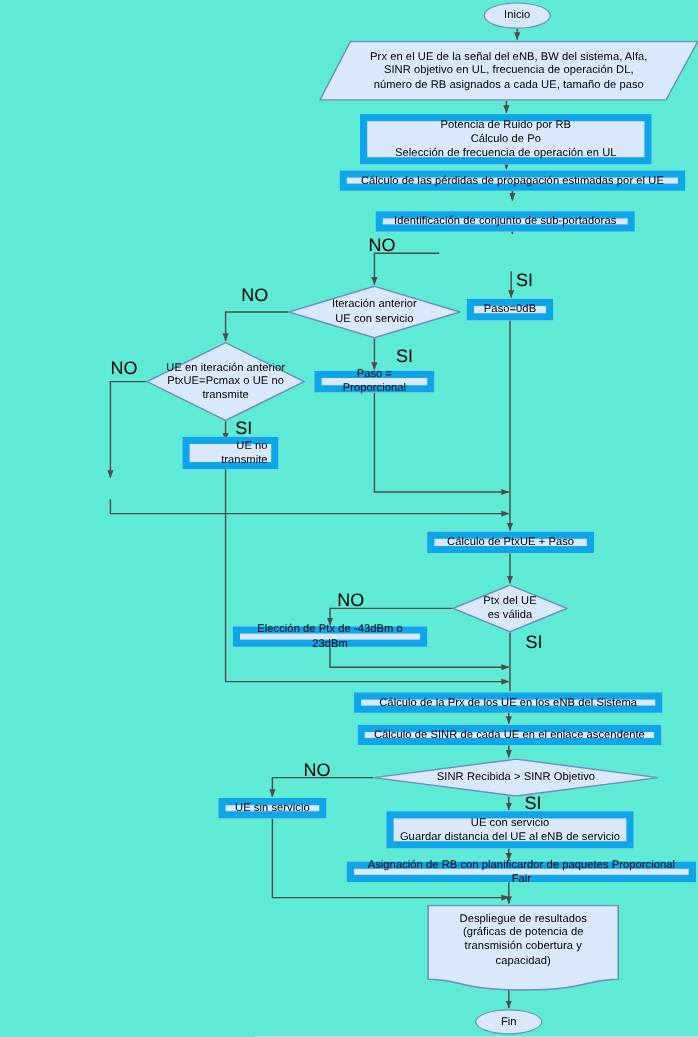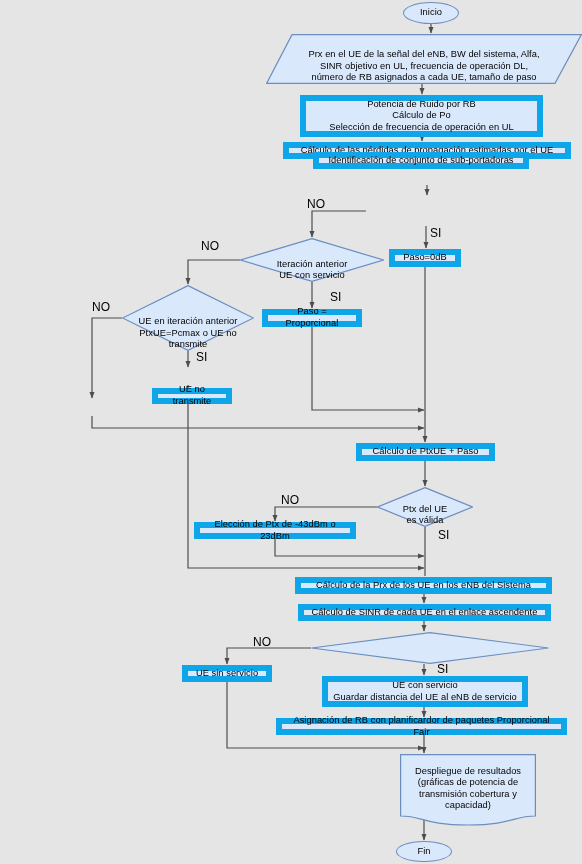--- a/index.html
+++ b/index.html
@@ -8,21 +8,21 @@
     padding: 0;
     background: #ffffff;
   }
   body {
     font-family: "Liberation Sans", "DejaVu Sans", sans-serif;
   }
   #canvas {
     position: relative;
     width: 582px;
     height: 864px;
-    background: #e5e5e5;
+    background: #5eead4;
     overflow: hidden;
   }
   #edges {
     position: absolute;
     left: 0; top: 0;
     width: 582px;
     height: 864px;
     pointer-events: none;
   }
   .node {
@@ -56,32 +56,31 @@
   }
   .shape-diamond .lbl,
   .shape-parallelogram .lbl,
   .shape-document .lbl {
     position: relative;
     z-index: 2;
   }
   .shape-diamond, .shape-parallelogram, .shape-document {
     background: transparent;
     border: none;
-    align-items: flex-end;
   }
   .svgfill {
     position: absolute;
     left: 0; top: 0;
     width: 100%;
     height: 100%;
     z-index: 1;
   }
   .edgelabel {
     position: absolute;
-    font-size: 12px;
+    font-size: 15px;
     line-height: 11px;
     color: #000000;
     white-space: nowrap;
   }
 </style>
 </head>
 <body>
 
 <div id="canvas">
 
@@ -167,21 +166,21 @@
   <div class="node shape-rect" style="left:300px;top:95px;width:243px;height:42px;">
     <span class="lbl">Potencia de Ruido por RB
 Cálculo de Po
 Selección de frecuencia de operación en UL</span>
   </div>
 
   <div class="node shape-rect" style="left:283px;top:142px;width:288px;height:17px;">
     <span class="lbl">Cálculo de las pérdidas de propagación estimadas por el UE</span>
   </div>
 
-  <div class="node shape-rect" style="left:313px;top:152px;width:216px;height:17px;">
+  <div class="node shape-rect" style="left:313px;top:176px;width:216px;height:17px;">
     <span class="lbl">Identificación de conjunto de sub-portadoras</span>
   </div>
 
 
   <div class="node shape-rect" style="left:389px;top:249px;width:72px;height:18px;">
     <span class="lbl">Paso=0dB</span>
   </div>
 
   <div class="node shape-diamond" style="left:240px;top:238px;width:144px;height:44px;">
     <svg class="svgfill" viewBox="0 0 144 44" preserveAspectRatio="none">
@@ -197,21 +196,21 @@
 
   <div class="node shape-diamond" style="left:122px;top:285px;width:132px;height:66px;">
     <svg class="svgfill" viewBox="0 0 132 66" preserveAspectRatio="none">
       <polygon points="66,0.6 131.4,33 66,65.4 0.6,33" fill="#dae8fc" stroke="#6c8ebf" stroke-width="1.2"></polygon>
     </svg>
     <span class="lbl">UE en iteración anterior
 PtxUE=Pcmax o UE no
 transmite</span>
   </div>
 
-  <div class="node shape-rect" style="left:152px;top:388px;width:80px;height:16px;">
+  <div class="node shape-rect" style="left:152px;top:364px;width:80px;height:27px;text-align:right;">
     <span class="lbl">UE no transmite</span>
   </div>
 
 
   <div class="node shape-diamond" style="left:377px;top:487px;width:96px;height:40px;">
     <svg class="svgfill" viewBox="0 0 96 40" preserveAspectRatio="none">
       <polygon points="48,0.6 95.4,20 48,39.4 0.6,20" fill="#dae8fc" stroke="#6c8ebf" stroke-width="1.2"></polygon>
     </svg>
     <span class="lbl">Ptx del UE
 es válida</span>
@@ -230,36 +229,37 @@
   </div>
 
   <div class="node shape-rect" style="left:298px;top:604px;width:253px;height:17px;">
     <span class="lbl">Cálculo de SINR de cada UE en el enlace ascendente</span>
   </div>
 
   <div class="node shape-diamond" style="left:311px;top:632px;width:238px;height:32px;">
     <svg class="svgfill" viewBox="0 0 238 32" preserveAspectRatio="none">
       <polygon points="119,0.6 237.4,16 119,31.4 0.6,16" fill="#dae8fc" stroke="#6c8ebf" stroke-width="1.2"></polygon>
     </svg>
+    <span class="lbl">SINR Recibida &gt; SINR Objetivo</span>
   </div>
 
   <div class="node shape-rect" style="left:182px;top:665px;width:90px;height:17px;">
     <span class="lbl">UE sin servicio</span>
   </div>
 
   <div class="node shape-rect" style="left:322px;top:676px;width:206px;height:31px;">
     <span class="lbl">UE con servicio
 Guardar distancia del UE al eNB de servicio</span>
   </div>
 
-  <div class="node shape-rect" style="left:276px;top:718px;width:291px;height:17px;">
+  <div class="node shape-rect" style="left:289px;top:718px;width:291px;height:17px;">
     <span class="lbl">Asignación de RB con planificardor de paquetes Proporcional Fair</span>
   </div>
 
-  <div class="node shape-document" style="left:356px;top:754px;width:136px;height:72px;margin-left:44px;">
+  <div class="node shape-document" style="left:356px;top:754px;width:160px;height:72px;">
     <svg class="svgfill" viewBox="0 0 134 72" preserveAspectRatio="none">
       <path d="M0.6,0.6 L133.4,0.6 L133.4,62 C111,62 111,71 67,71 C23,71 23,62 0.6,62 Z" fill="#dae8fc" stroke="#6c8ebf" stroke-width="1.2"></path>
     </svg>
     <span class="lbl" style="margin-bottom:14px;">Despliegue de resultados
 (gráficas de potencia de
 transmisión cobertura y
 capacidad)</span>
   </div>
 
   <div class="node shape-terminator" style="left:396px;top:841px;width:56px;height:21px;">

